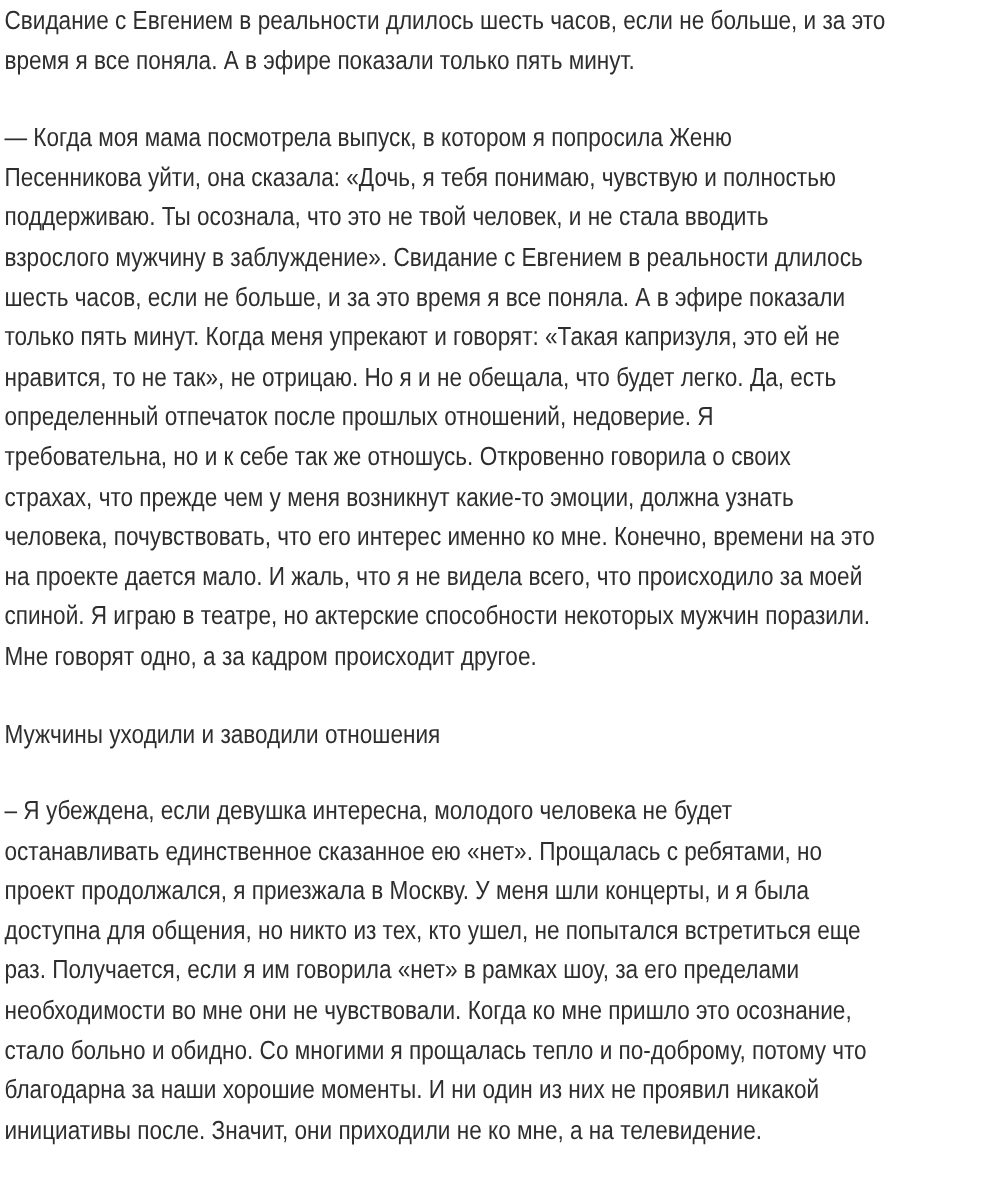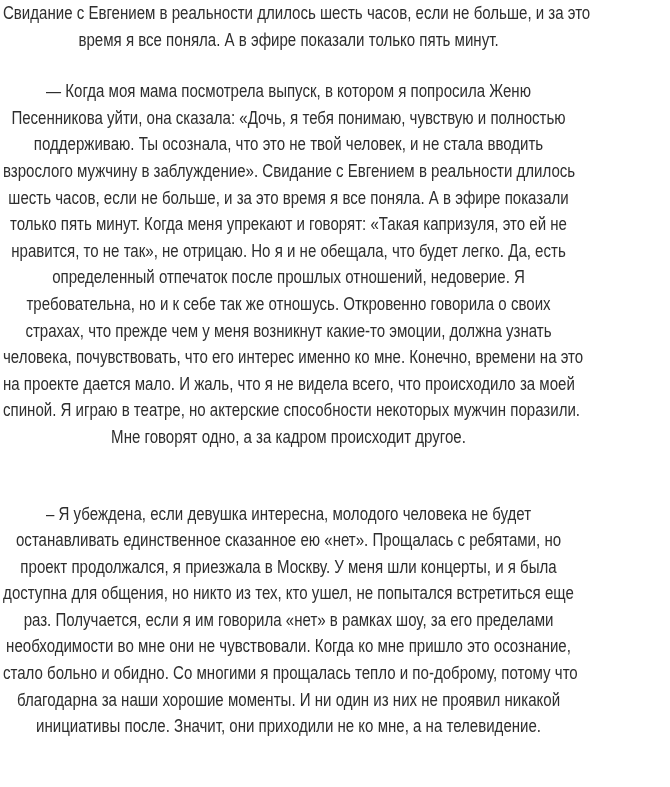--- a/index.html
+++ b/index.html
@@ -2,21 +2,21 @@
 <html><head>
 <meta charset="utf-8">
 <style>
   html, body { margin: 0; padding: 0; background: #ffffff; }
   body { width: 670px; height: 787px; overflow: hidden; position: relative; }
   .article {
     position: absolute; left: 3px; top: 0; width: 664px;
     font-family: "Liberation Sans", sans-serif;
     font-size: 17.5px; color: #2e2e2e;
   }
-  .para { margin: 0; text-align: center; }
+  .para { margin: 0; }
   .line {
     display: block; height: 26.6px; line-height: 26.6px;
     white-space: nowrap;
     transform: scaleX(0.86); transform-origin: left center;
   }
   .gap { height: 25px; }
 </style>
 </head>
 <body>
 
@@ -39,20 +39,23 @@
     <span class="line">определенный отпечаток после прошлых отношений, недоверие. Я</span>
     <span class="line">требовательна, но и к себе так же отношусь. Откровенно говорила о своих</span>
     <span class="line">страхах, что прежде чем у меня возникнут какие-то эмоции, должна узнать</span>
     <span class="line">человека, почувствовать, что его интерес именно ко мне. Конечно, времени на это</span>
     <span class="line">на проекте дается мало. И жаль, что я не видела всего, что происходило за моей</span>
     <span class="line">спиной. Я играю в театре, но актерские способности некоторых мужчин поразили.</span>
     <span class="line">Мне говорят одно, а за кадром происходит другое.</span>
   </div>
   <div class="gap"></div>
 
+  <div class="para">
+    <span class="line">Мужчины уходили и заводили отношения</span>
+  </div>
   <div class="gap"></div>
 
   <div class="para">
     <span class="line">– Я убеждена, если девушка интересна, молодого человека не будет</span>
     <span class="line">останавливать единственное сказанное ею «нет». Прощалась с ребятами, но</span>
     <span class="line">проект продолжался, я приезжала в Москву. У меня шли концерты, и я была</span>
     <span class="line">доступна для общения, но никто из тех, кто ушел, не попытался встретиться еще</span>
     <span class="line">раз. Получается, если я им говорила «нет» в рамках шоу, за его пределами</span>
     <span class="line">необходимости во мне они не чувствовали. Когда ко мне пришло это осознание,</span>
     <span class="line">стало больно и обидно. Со многими я прощалась тепло и по-доброму, потому что</span>

